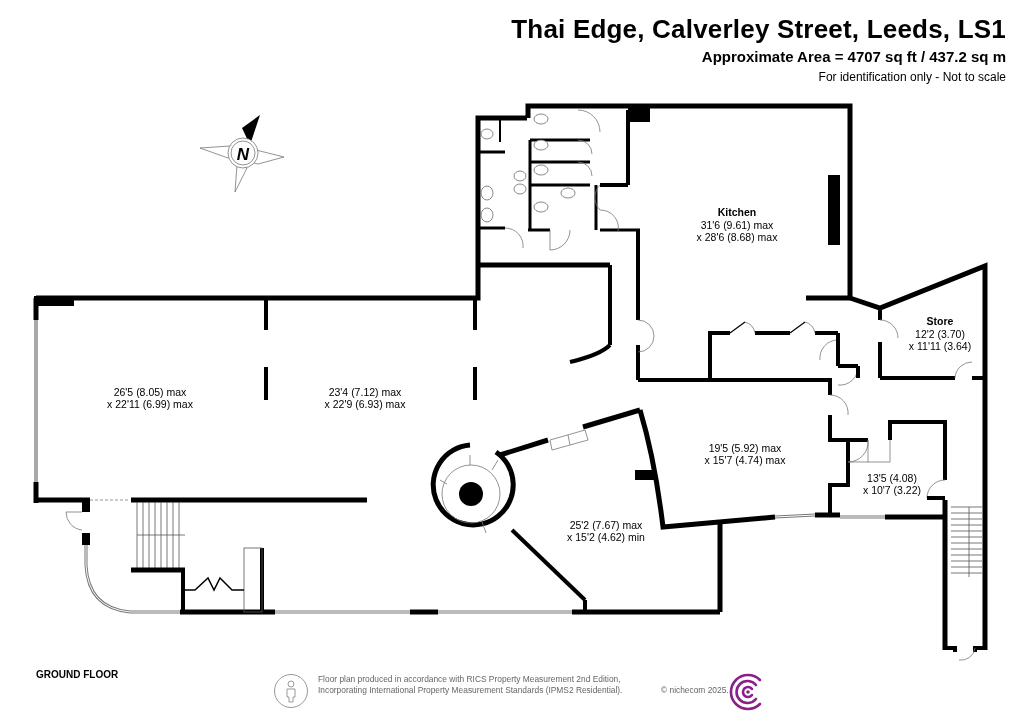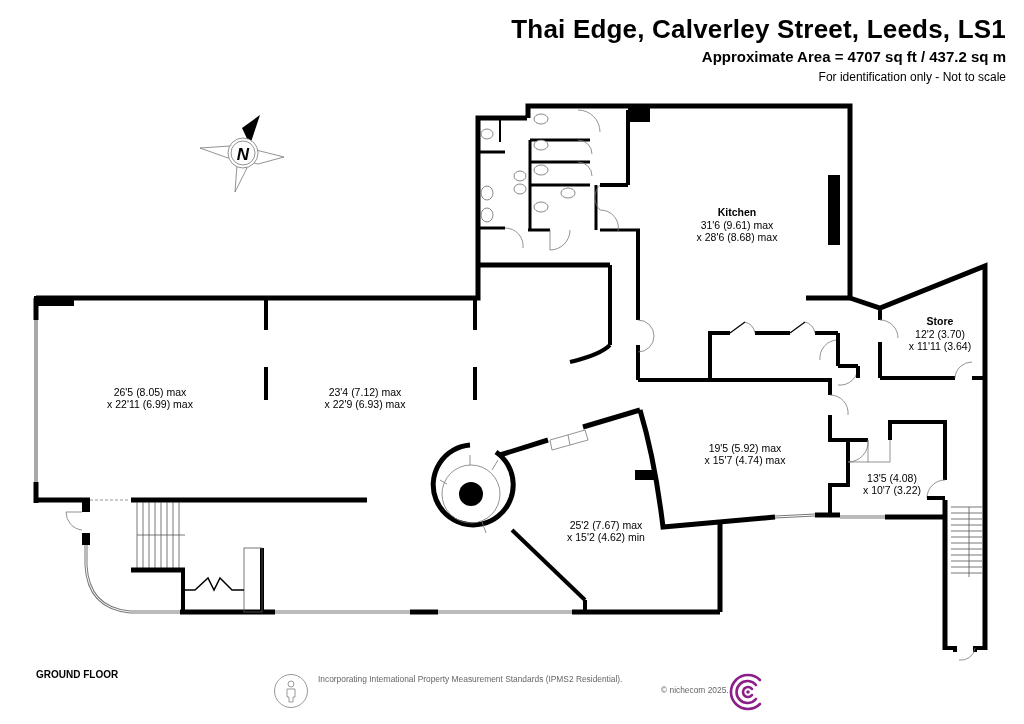--- a/index.html
+++ b/index.html
@@ -259,20 +259,21 @@
 <div class="floor-label">GROUND FLOOR</div>
 
 <div class="footer">
   <div class="footer-icon">
     <svg width="32" height="32" viewBox="0 0 32 32">
       <circle cx="16" cy="9" r="3" fill="none" stroke="#999" stroke-width="1"></circle>
       <path d="M12,14 L20,14 L20,22 L18,22 L18,27 L14,27 L14,22 L12,22 Z" fill="none" stroke="#999" stroke-width="1"></path>
     </svg>
   </div>
   <div class="footer-text">
+    <div>Floor plan produced in accordance with RICS Property Measurement 2nd Edition,</div>
     <div>Incorporating International Property Measurement Standards (IPMS2 Residential).</div>
   </div>
   <div class="footer-copy">© nichecom 2025.</div>
   <svg class="logo" width="44" height="44" viewBox="0 0 44 44">
     <g fill="none" stroke="#8a1f8a" stroke-width="2.6" stroke-linecap="round">
       <path d="M34,10 A17,17 0 1,0 34,34"></path>
       <path d="M30,15 A11,11 0 1,0 30,29"></path>
       <path d="M26,19 A5,5 0 1,0 26,25"></path>
     </g>
     <circle cx="22" cy="22" r="1.8" fill="#8a1f8a"></circle>

